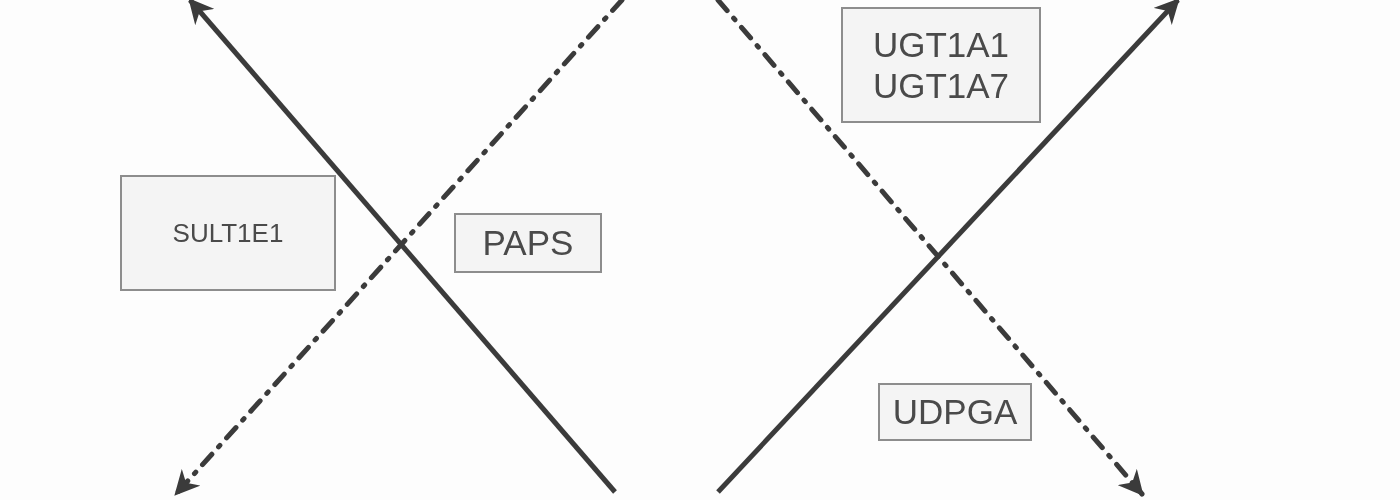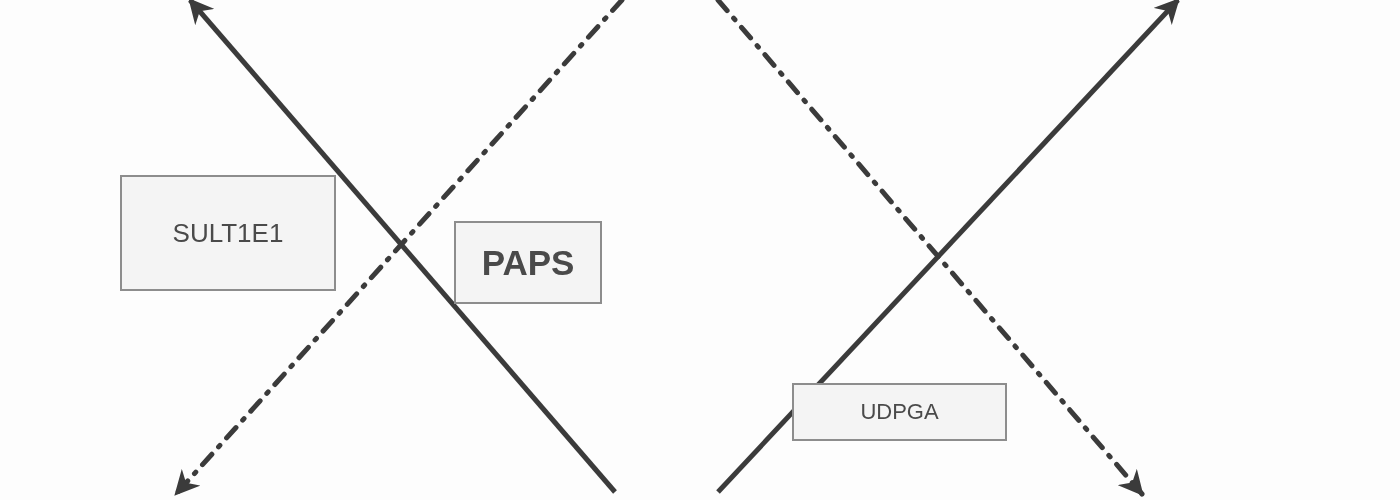--- a/index.html
+++ b/index.html
@@ -42,39 +42,38 @@
   }
   #node-sult {
     left: 120px;
     top: 175px;
     width: 216px;
     height: 116px;
     font-size: 26px;
   }
   #node-paps {
     left: 454px;
-    top: 221px;
+    top: 213px;
     width: 148px;
-    height: 83px;
+    height: 60px;
     font-size: 35px;
-    font-weight: bold;
   }
   #node-ugt {
     left: 841px;
     top: 7px;
     width: 200px;
     height: 116px;
     font-size: 35px;
   }
   #node-udpga {
-    left: 792px;
+    left: 878px;
     top: 383px;
-    width: 215px;
+    width: 154px;
     height: 58px;
-    font-size: 22px;
+    font-size: 35px;
   }
 </style>
 </head>
 <body>
 
 <div id="canvas">
 
   <svg id="edges" viewBox="0 0 1400 500" width="1400" height="500" xmlns="http://www.w3.org/2000/svg">
     <defs>
       <marker id="arrow-start" viewBox="0 0 10 10" refX="9" refY="5" markerWidth="5" markerHeight="5" orient="auto-start-reverse">
@@ -95,18 +94,22 @@
   </svg>
 
   <div class="node-box" id="node-sult">
     <span class="node-line">SULT1E1</span>
   </div>
 
   <div class="node-box" id="node-paps">
     <span class="node-line">PAPS</span>
   </div>
 
+  <div class="node-box" id="node-ugt">
+    <span class="node-line">UGT1A1</span>
+    <span class="node-line">UGT1A7</span>
+  </div>
 
   <div class="node-box" id="node-udpga">
     <span class="node-line">UDPGA</span>
   </div>
 
 </div>
 
 </body></html>

